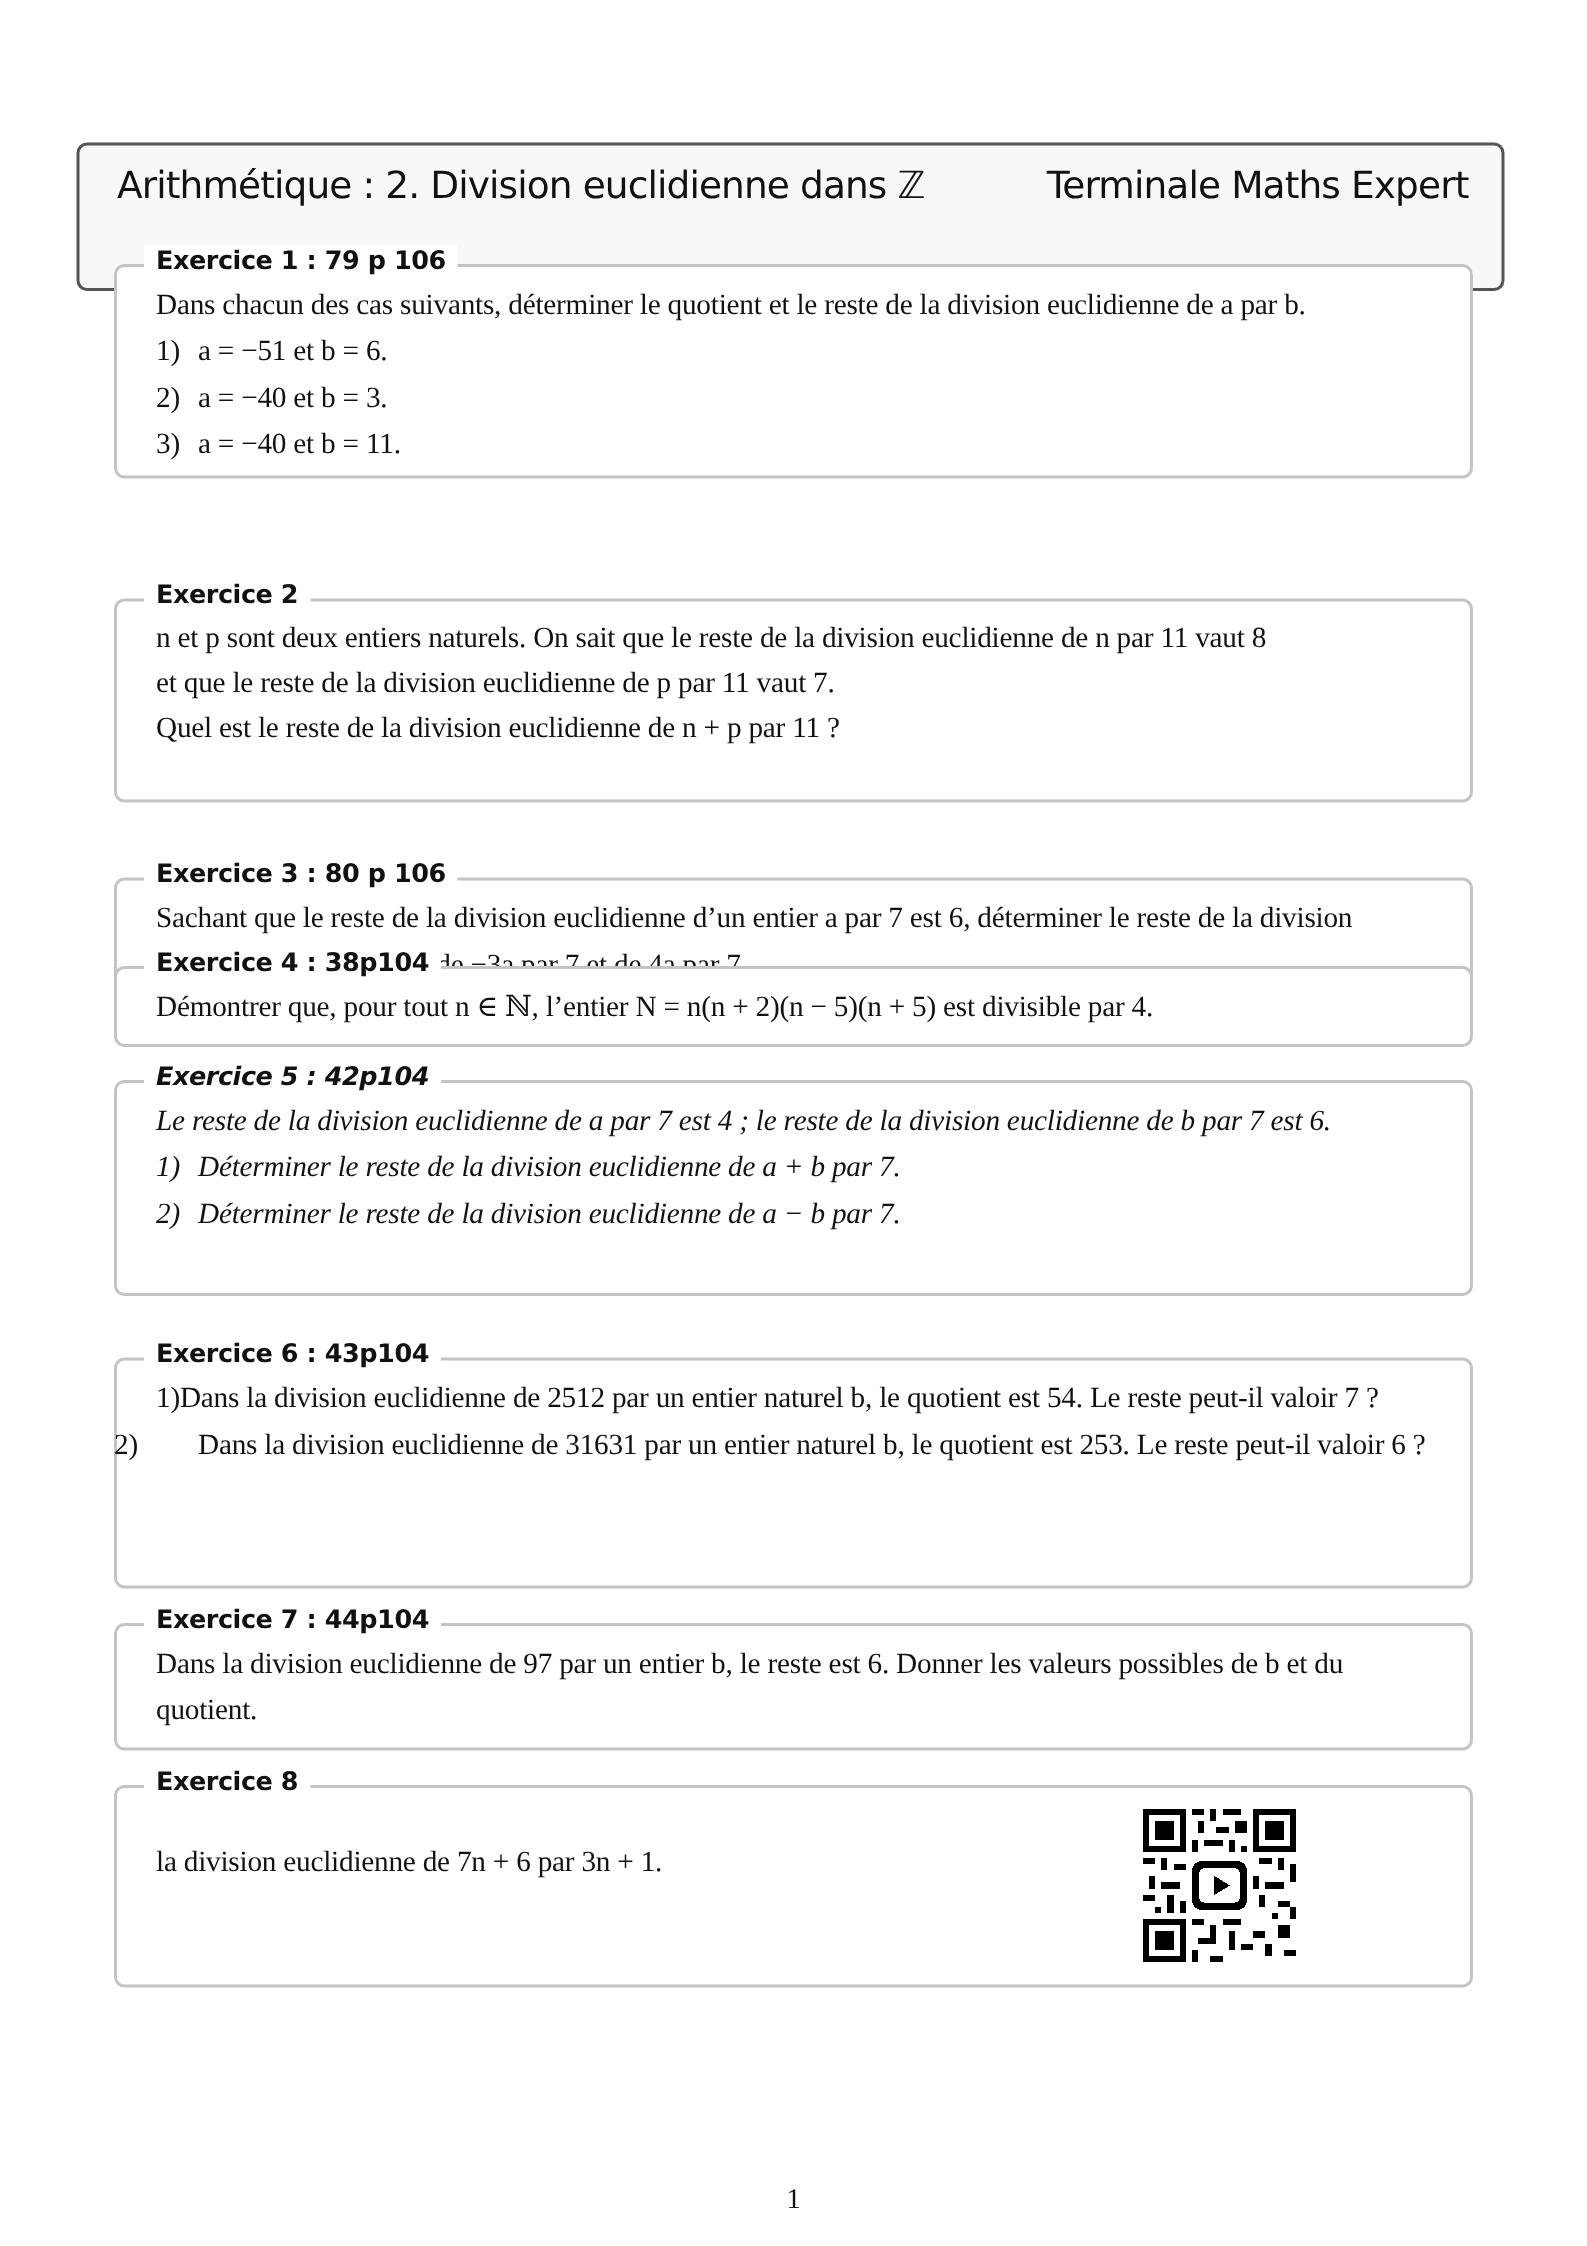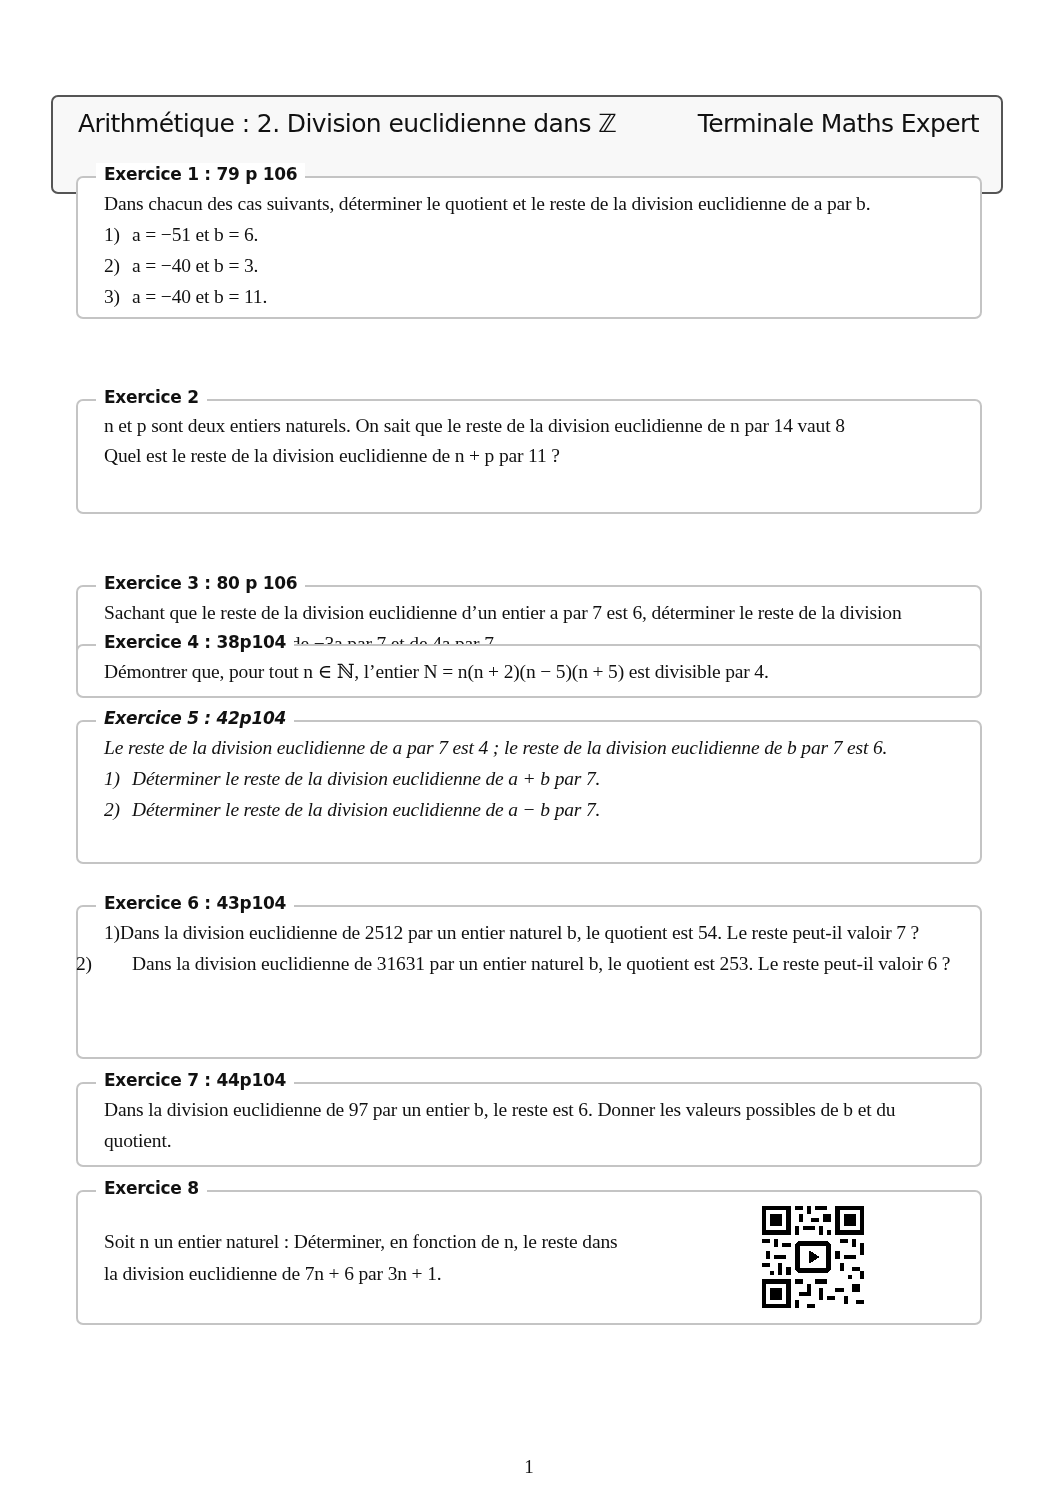--- a/index.html
+++ b/index.html
@@ -63,24 +63,25 @@
 <div class="ex" style="top:176px;height:143px;">
   <div class="ex-title">Exercice 1 : 79 p 106</div>
   <div class="ex-body">
     <p>Dans chacun des cas suivants, déterminer le quotient et le reste de la division euclidienne de a par b.</p>
     <p class="item"><span class="num">1)</span><span>a = −51 et b = 6.</span></p>
     <p class="item"><span class="num">2)</span><span>a = −40 et b = 3.</span></p>
     <p class="item"><span class="num">3)</span><span>a = −40 et b = 11.</span></p>
   </div>
 </div>
 
-<div class="ex" style="top:399px;height:115px;">
+<div class="ex" style="top:399px;height:136px;">
   <div class="ex-title">Exercice 2</div>
   <div class="ex-body" style="line-height:30px;">
-    <p>n et p sont deux entiers naturels. On sait que le reste de la division euclidienne de n par 14 vaut 8</p>
+    <p>n et p sont deux entiers naturels. On sait que le reste de la division euclidienne de n par 11 vaut 8</p>
+    <p>et que le reste de la division euclidienne de p par 11 vaut 7.</p>
     <p>Quel est le reste de la division euclidienne de n + p par 11 ?</p>
   </div>
 </div>
 
 <div class="ex" style="top:537px;height:84px;margin-top:48px;">
   <div class="ex-title">Exercice 3 : 80 p 106</div>
   <div class="ex-body">
     <p>Sachant que le reste de la division euclidienne d’un entier a par 7 est 6, déterminer le reste de la division euclidienne de 2a par 7, de −3a par 7 et de 4a par 7.</p>
   </div>
 </div>
@@ -112,21 +113,20 @@
 <div class="ex" style="top:1082px;height:85px;">
   <div class="ex-title">Exercice 7 : 44p104</div>
   <div class="ex-body">
     <p>Dans la division euclidienne de 97 par un entier b, le reste est 6. Donner les valeurs possibles de b et du quotient.</p>
   </div>
 </div>
 
 <div class="ex" style="top:1190px;height:135px;padding-left:32px;">
   <div class="ex-title">Exercice 8</div>
   <div class="ex-body" style="top:34px;right:auto;width:620px;line-height:32px;">
-    <p>Soit n un entier naturel : Déterminer, en fonction de n, le reste dans</p>
     <p>la division euclidienne de 7n + 6 par 3n + 1.</p>
   </div>
   <svg class="qr" viewBox="0 0 25 25" shape-rendering="crispEdges">
     <rect x="0" y="0" width="25" height="25" fill="#fff"></rect>
 
     <g fill="#000">
       <rect x="0" y="0" width="7" height="7"></rect>
         <rect x="1" y="1" width="5" height="5" fill="#fff"></rect>
         <rect x="2" y="2" width="3" height="3"></rect>
       <rect x="18" y="0" width="7" height="7"></rect>

